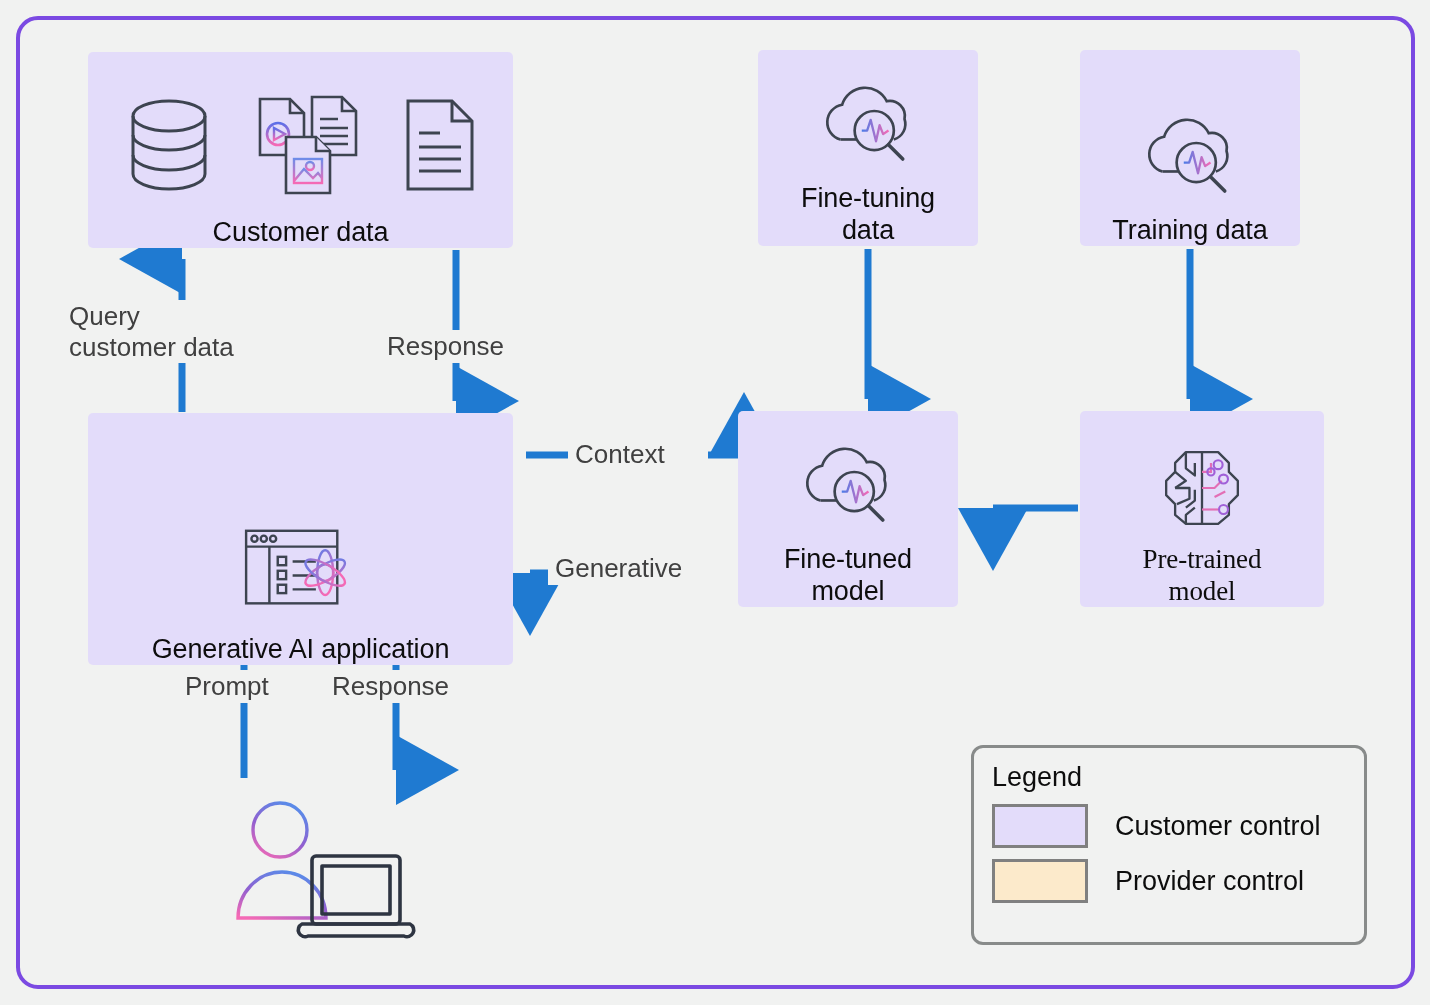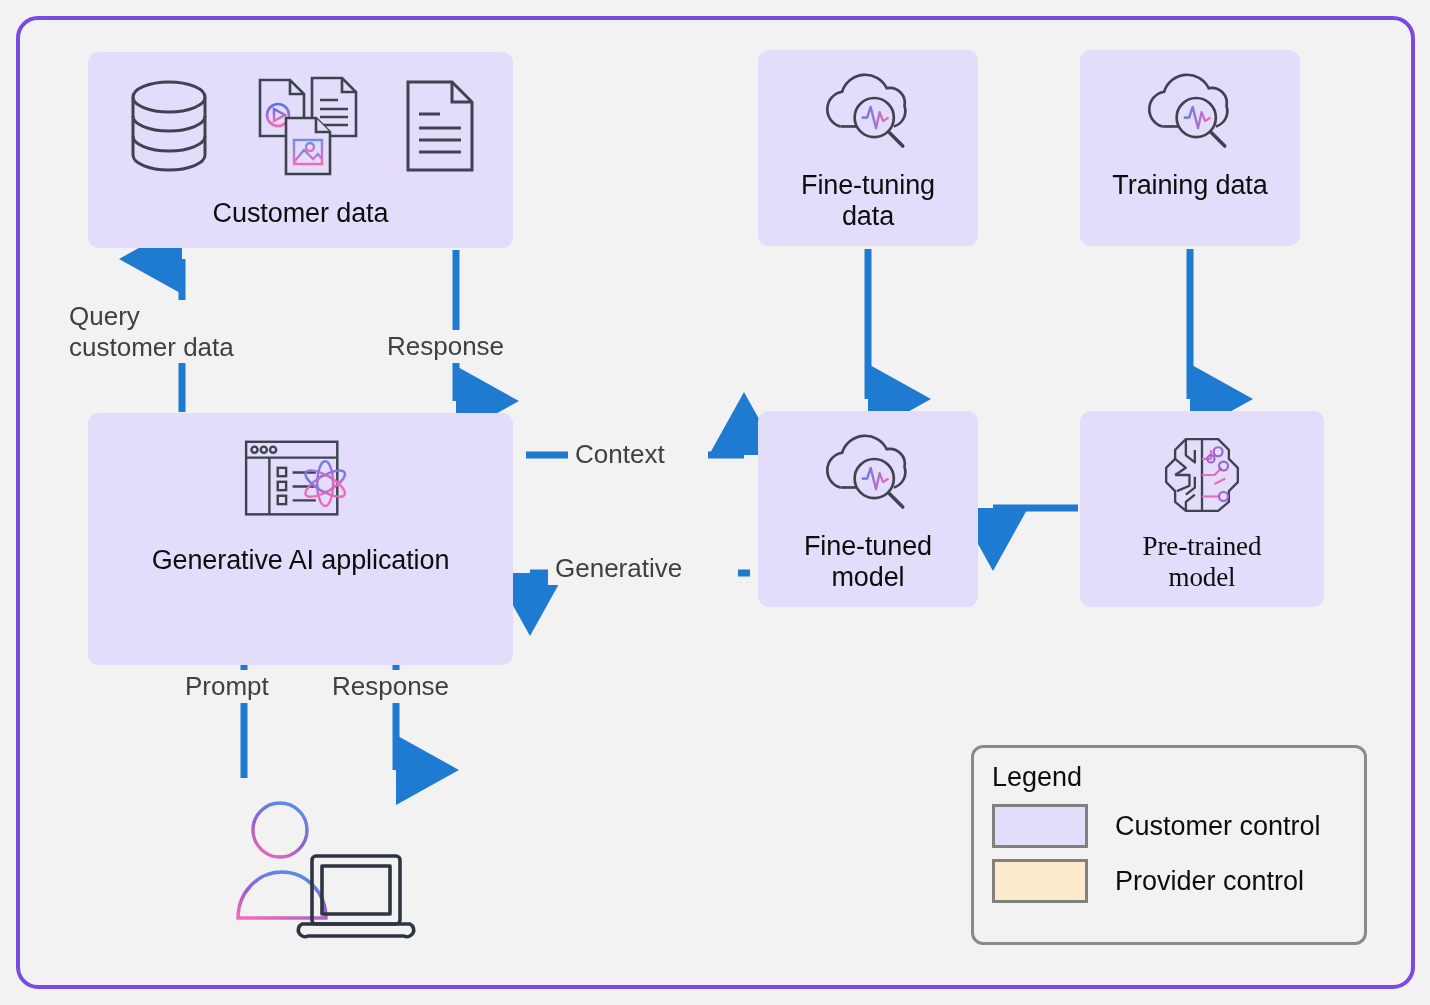--- a/index.html
+++ b/index.html
@@ -18,25 +18,25 @@
     position: absolute;
     left: 16px; top: 16px;
     width: 1399px; height: 973px;
     border: 4px solid #7b4ae2;
     border-radius: 22px;
     background: transparent;
   }
   .node {
     position: absolute;
     background: #e3dcfa;
-    border-radius: 11px;
+    border-radius: 5px;
     display: flex;
     flex-direction: column;
     align-items: center;
-    justify-content: flex-start;
+    justify-content: flex-end;
   }
   .node .icon-wrap {
     display: flex; align-items: center; justify-content: center;
   }
   .node .node-label {
     font-size: 27px;
     color: #0d0d0d;
     text-align: center;
     line-height: 1.16;
     letter-spacing: -0.1px;
@@ -52,21 +52,21 @@
   #node-finetuning-data .node-label { margin-top: 10px; }
 
   #node-training-data { left: 1080px; top: 50px; width: 220px; height: 196px; }
   #node-training-data .icon-wrap { margin-top: 18px; height: 92px; }
   #node-training-data .node-label { margin-top: 10px; }
 
   #node-genai-app { left: 88px; top: 413px; width: 425px; height: 252px; }
   #node-genai-app .icon-wrap { margin-top: 22px; height: 88px; }
   #node-genai-app .node-label { margin-top: 22px; }
 
-  #node-finetuned-model { left: 758px; top: 411px; width: 220px; height: 196px; }
+  #node-finetuned-model { left: 738px; top: 411px; width: 220px; height: 196px; }
   #node-finetuned-model .icon-wrap { margin-top: 18px; height: 92px; }
   #node-finetuned-model .node-label { margin-top: 10px; }
 
   #node-pretrained-model { left: 1080px; top: 411px; width: 244px; height: 196px; font-family: Liberation Serif, serif; }
   #node-pretrained-model .icon-wrap { margin-top: 18px; height: 92px; }
   #node-pretrained-model .node-label { margin-top: 10px; }
 
   
   #actor-user {
     position: absolute; left: 228px; top: 796px; width: 190px; height: 150px;

